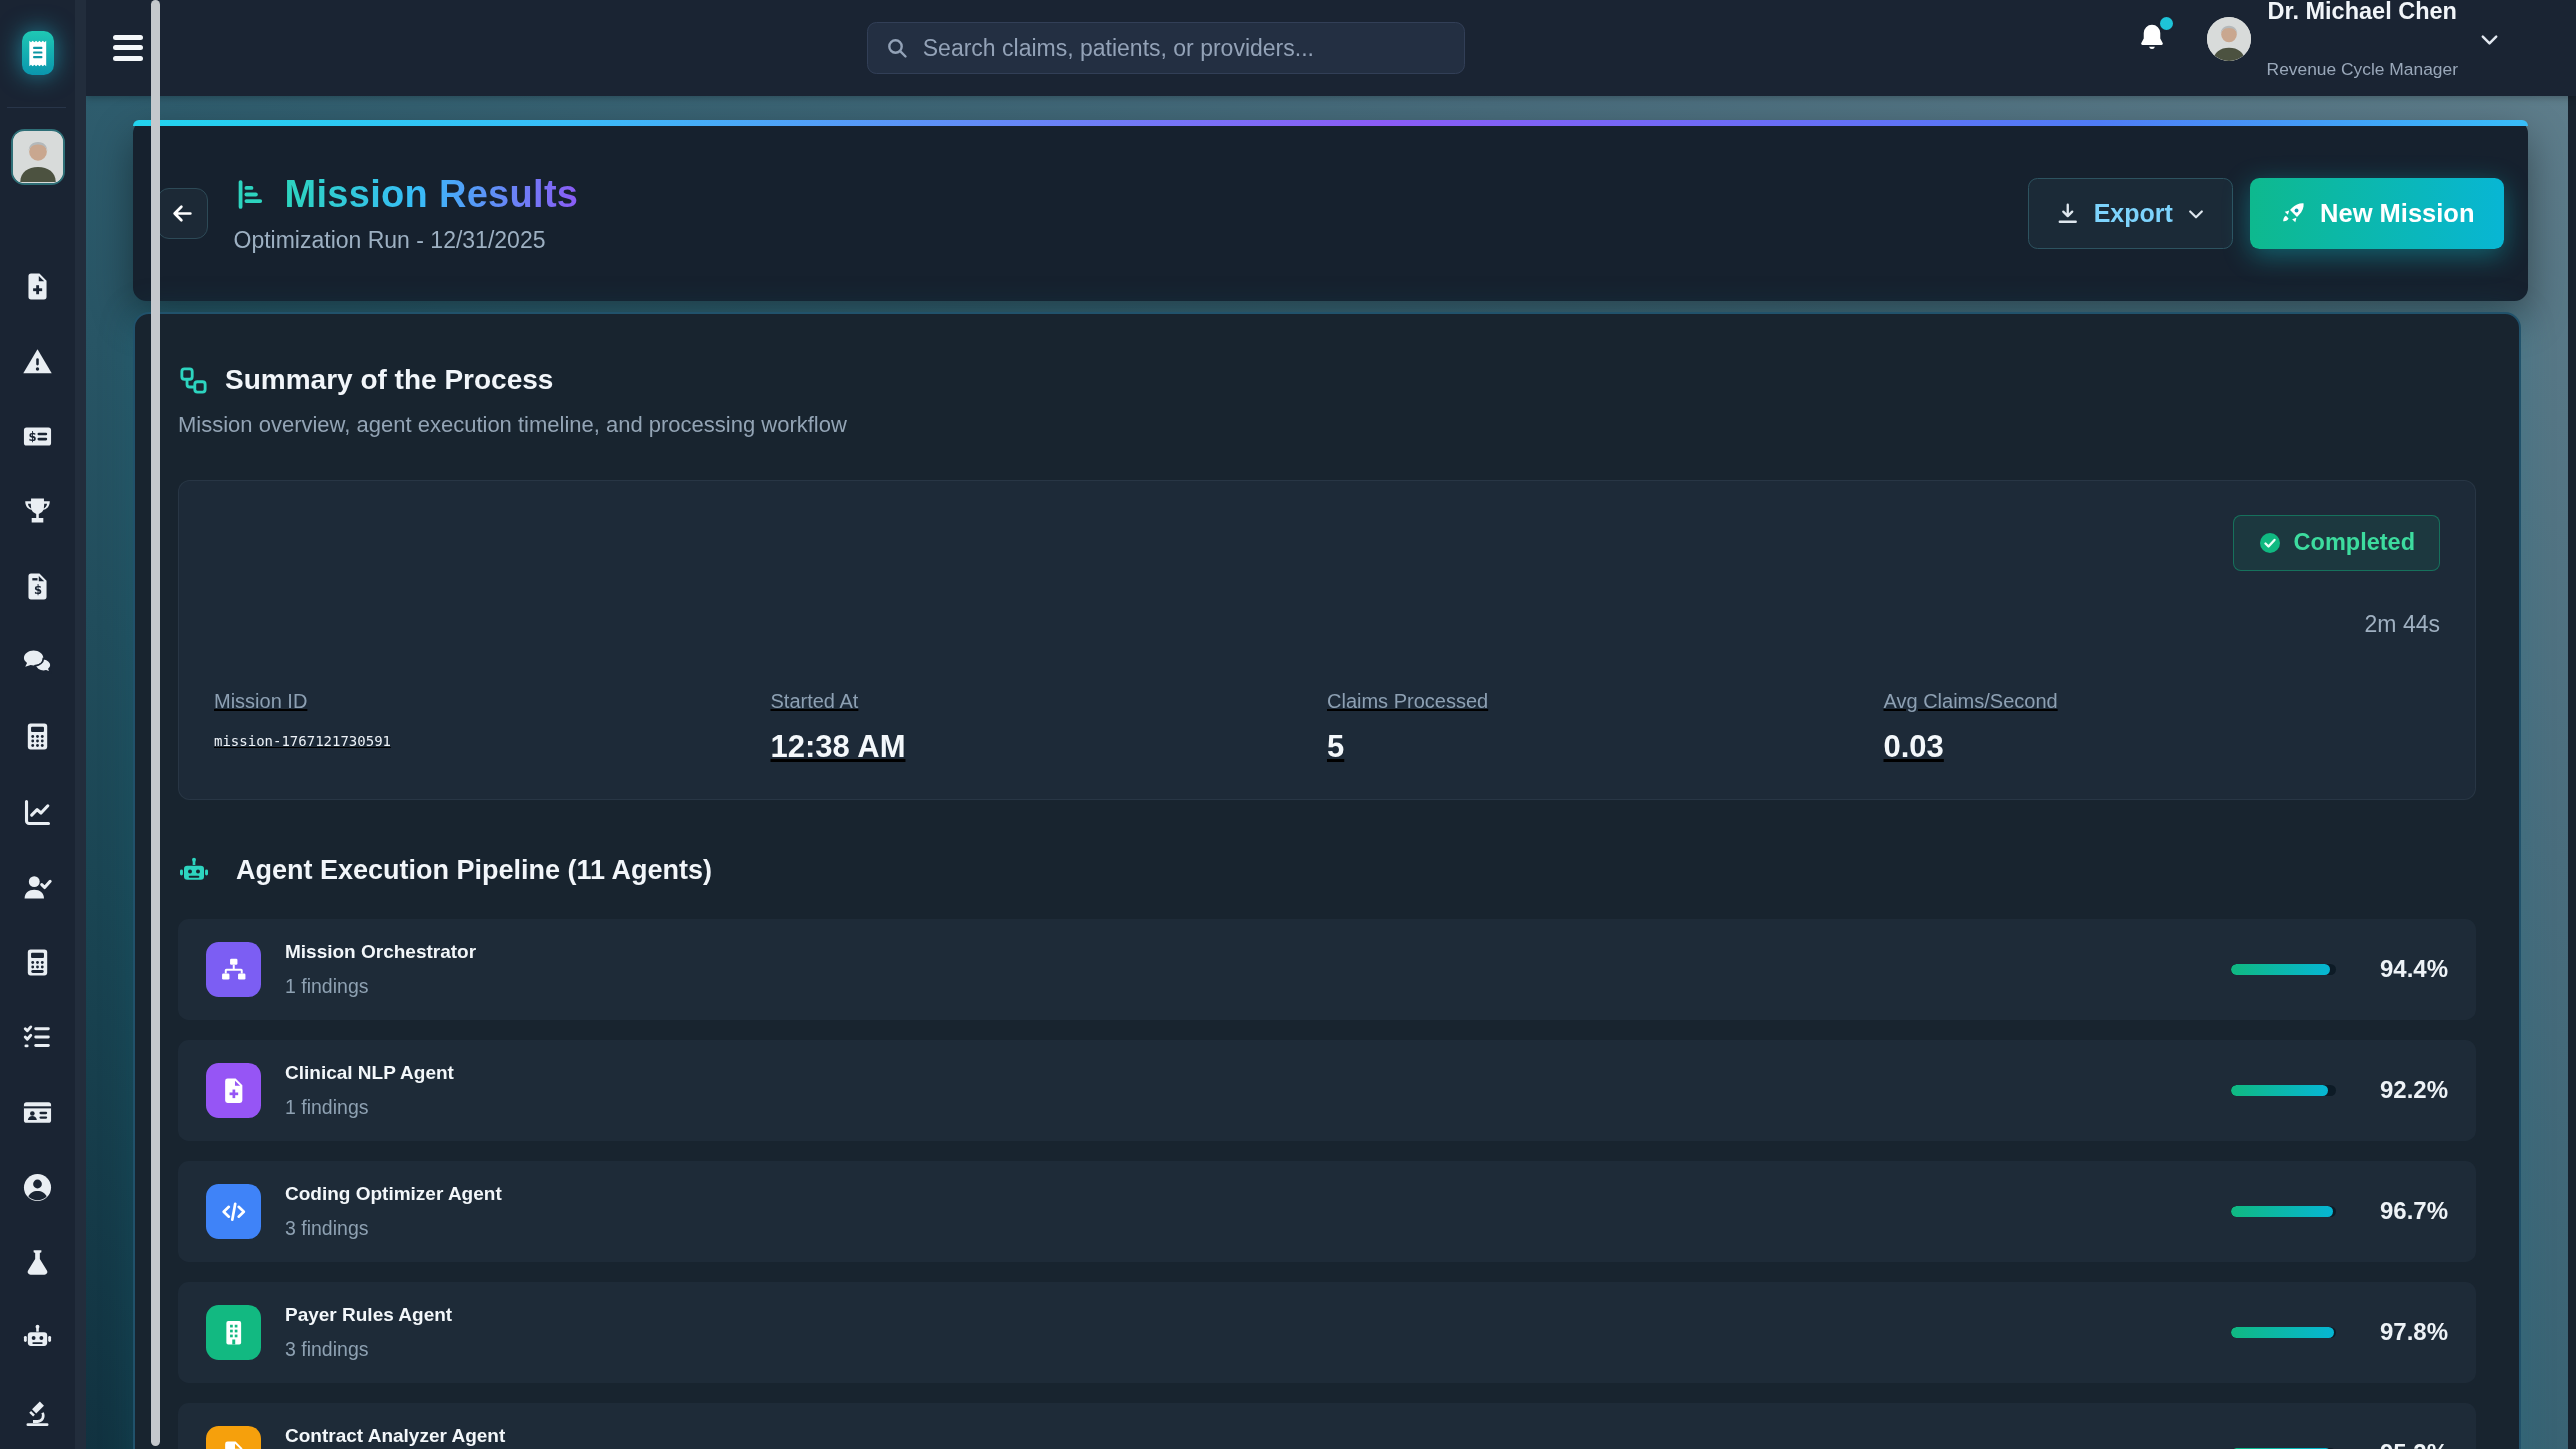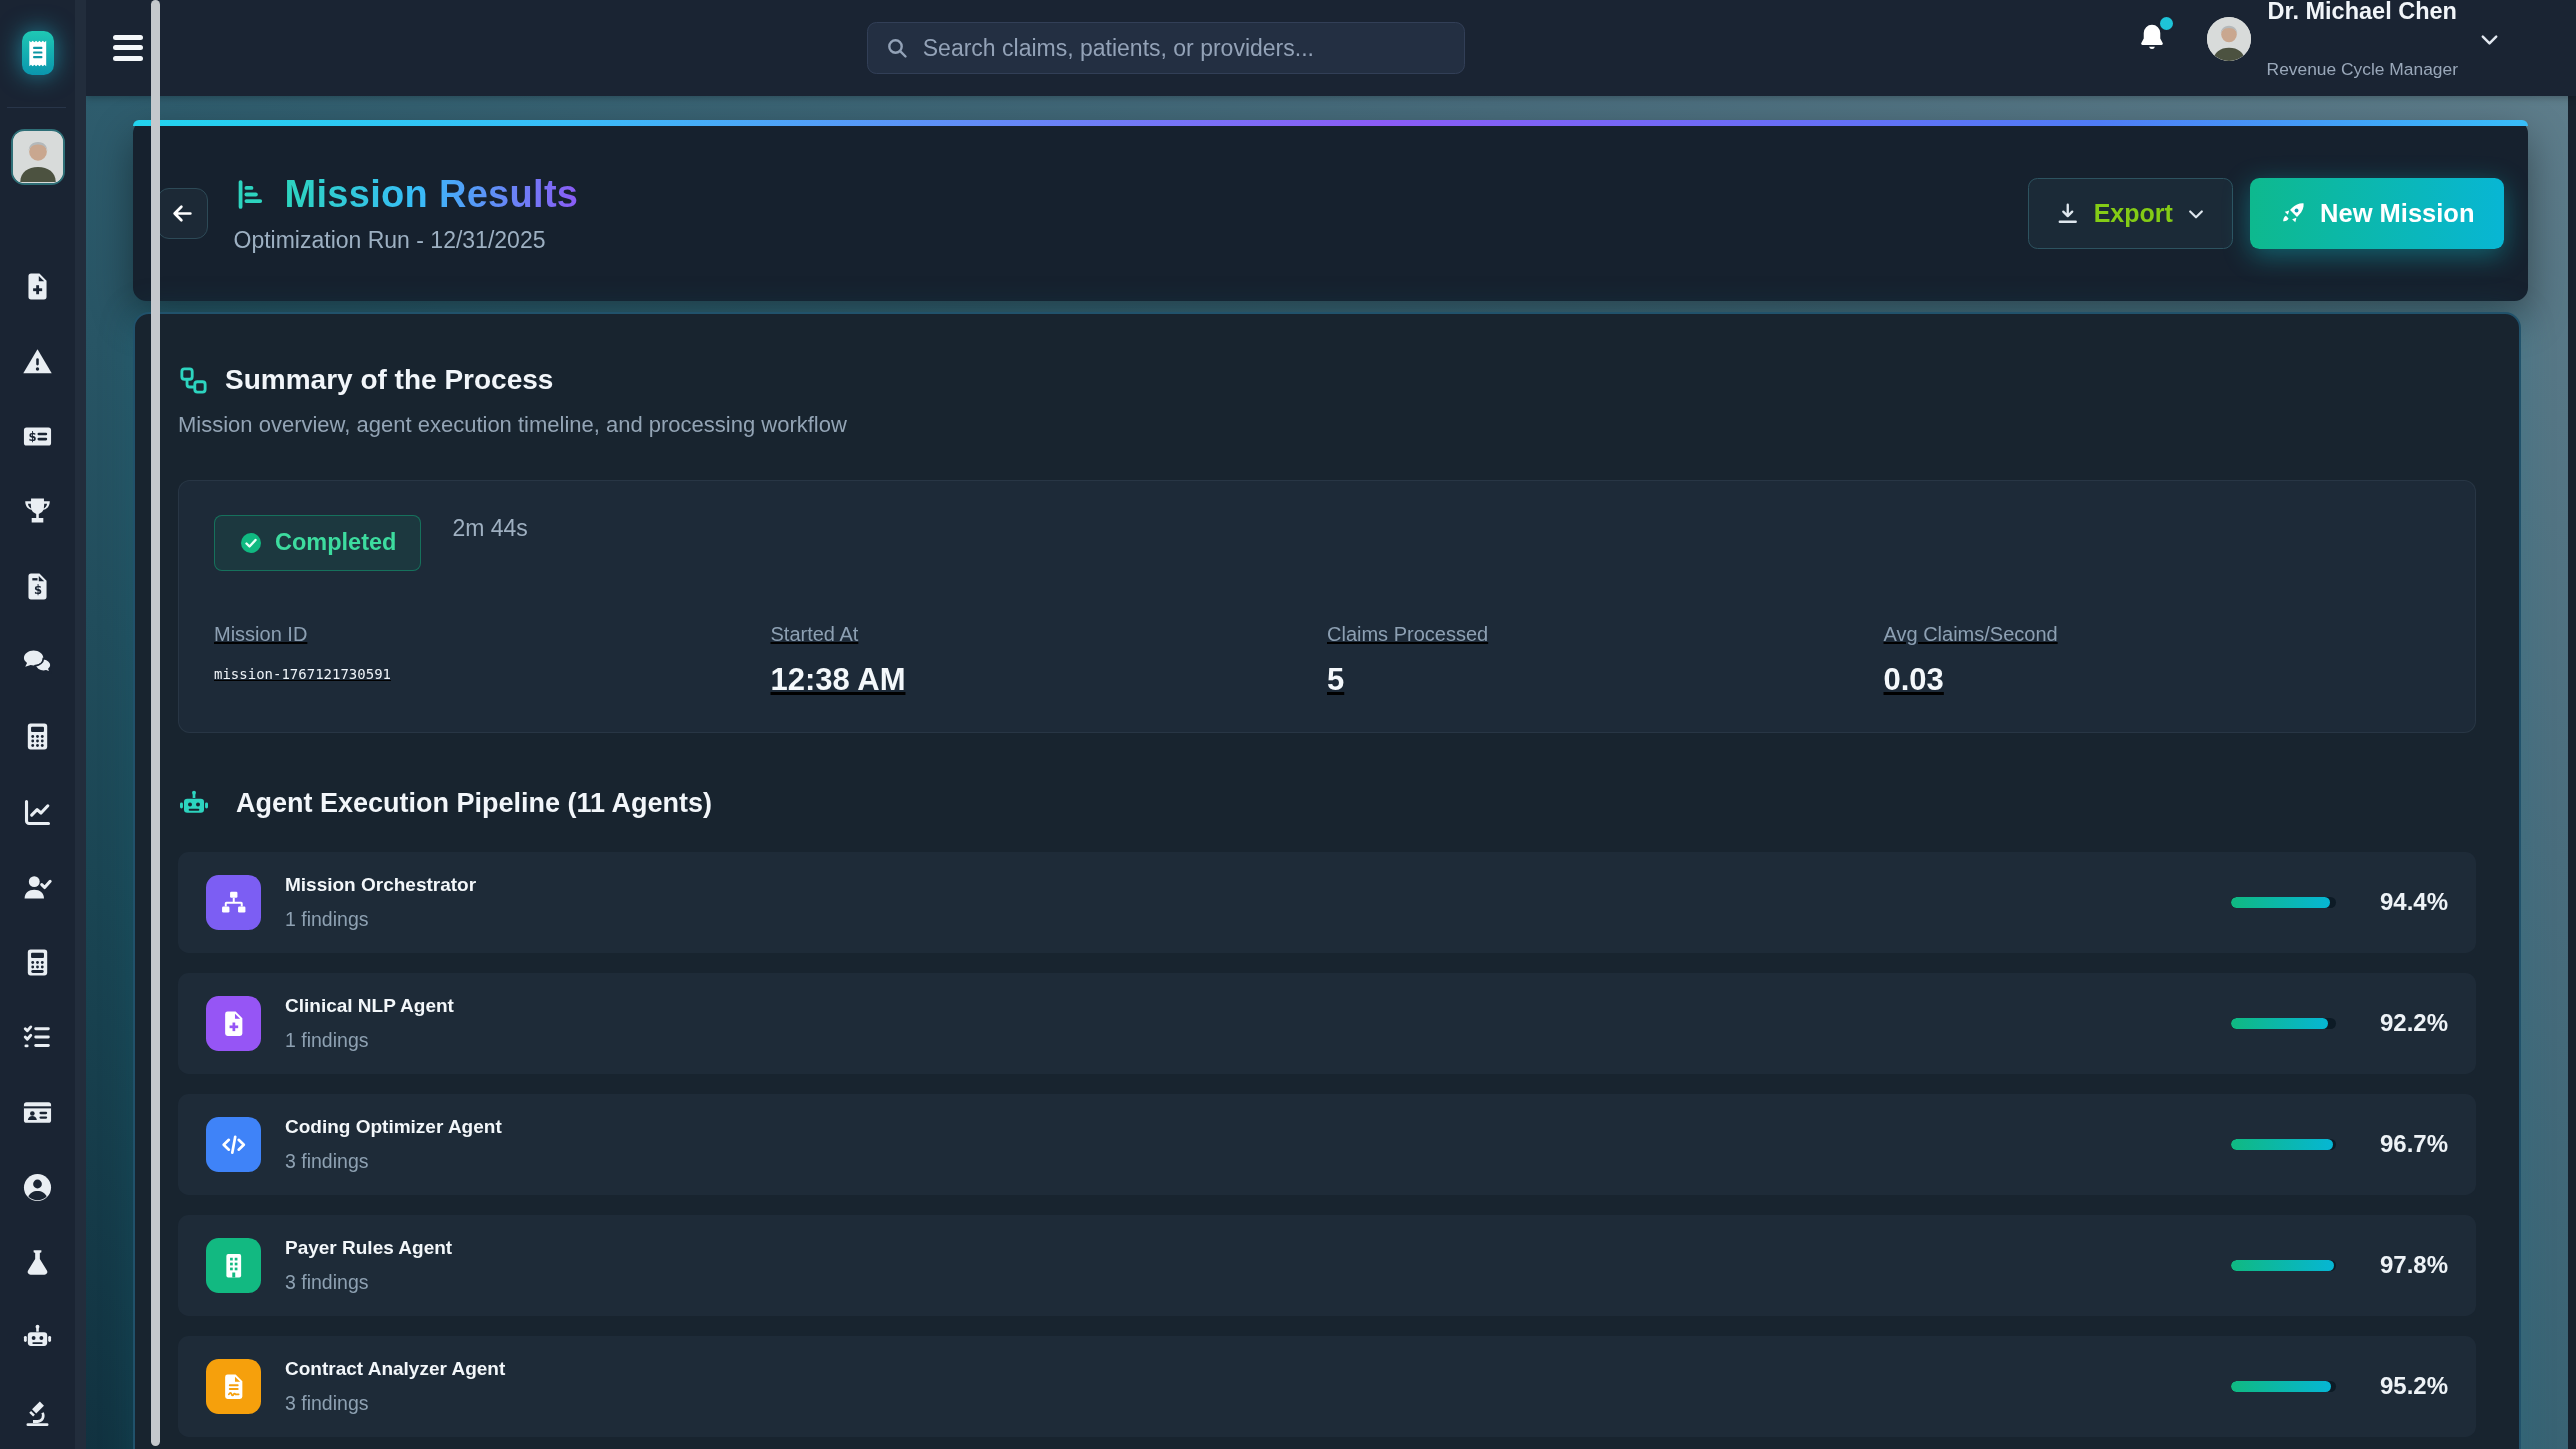--- a/index.html
+++ b/index.html
@@ -60,41 +60,41 @@
   .back-btn svg { width:27px; height:27px; }
   .title-block { margin-left:25.5px; }
   .title-row { display:flex; align-items:center; gap:16px; }
   .title-row svg { width:35px; height:35px; }
   .page-title { font-size:38px; font-weight:700; letter-spacing:0.3px;
     background:linear-gradient(90deg,#2dd4bf 0%,#38bdf8 45%,#8b5cf6 100%);
     -webkit-background-clip:text; background-clip:text; -webkit-text-fill-color:transparent; }
   .page-sub { margin-top:10.7px; font-size:23px; color:#9db0c2; }
   .hc-actions { margin-left:auto; display:flex; align-items:center; gap:17.4px; }
   .export-btn { height:71px; padding:0 25.5px; border-radius:9.4px; background:#1b2a37; border:1.3px solid #2d5360;
-    display:flex; align-items:center; gap:13.4px; color:#84cc16; font-size:25px; font-weight:600; cursor:pointer; }
+    display:flex; align-items:center; gap:13.4px; color:#7dd3fc; font-size:25px; font-weight:600; cursor:pointer; }
   .export-btn svg.dl { width:25.5px; height:25.5px; }
   .export-btn svg.cv { width:20px; height:20px; }
   .new-mission-btn { height:71px; padding:0 29.5px; border-radius:9.4px;
     background:linear-gradient(90deg,#0eb98e,#08b6d4); display:flex; align-items:center; gap:13.4px;
     color:#ffffff; font-size:25.5px; font-weight:700; cursor:pointer;
     box-shadow:0 6.7px 27px rgba(13,180,190,.45); }
   .new-mission-btn svg { width:27px; height:27px; }
 
   
   .section-card { position:absolute; left:47px; top:216px; width:2388px; height:1315px;
     background:#18242f; border:2px solid rgba(56,189,248,.30); border-radius:16px;
     padding:50px 43px; box-shadow:0 0 34px rgba(20,120,140,.25); }
   .sec-header { display:flex; align-items:center; gap:16px; }
   .sec-header svg { width:31px; height:31px; }
   .sec-title { font-size:28px; font-weight:700; color:#f2f6fa; }
   .sec-sub { margin-top:16px; font-size:22px; color:#93a4b5; }
 
   .status-panel { margin-top:42px; background:#1d2a38; border:1.3px solid rgba(141,162,184,.10);
     border-radius:12px; padding:34px 35px; }
-  .status-row { display:flex; align-items:flex-start; gap:31px; }
+  .status-row { display:flex; align-items:flex-end; gap:40px;flex-direction:column; }
   .badge { display:flex; align-items:center; gap:12px; padding:13.4px 24px; border-radius:8px;
     background:rgba(16,185,129,.10); border:1.3px solid rgba(16,185,129,.45);
     color:#3ddc9f; font-size:23.5px; font-weight:600; }
   .badge svg { width:24px; height:24px; }
   .duration { color:#9fb0c1; font-size:23px; }
   .stats { margin-top:52px; display:grid; grid-template-columns:repeat(4,1fr);text-decoration:underline; }
   .stat-label { font-size:20px; color:#8da0b3; }
   .stat-value-mono { margin-top:20px; font-family:"DejaVu Sans Mono",monospace; font-size:14px; color:#eef3f8; }
   .stat-value-big { margin-top:16px; font-size:31px; font-weight:700; color:#f4f8fb; }
 

